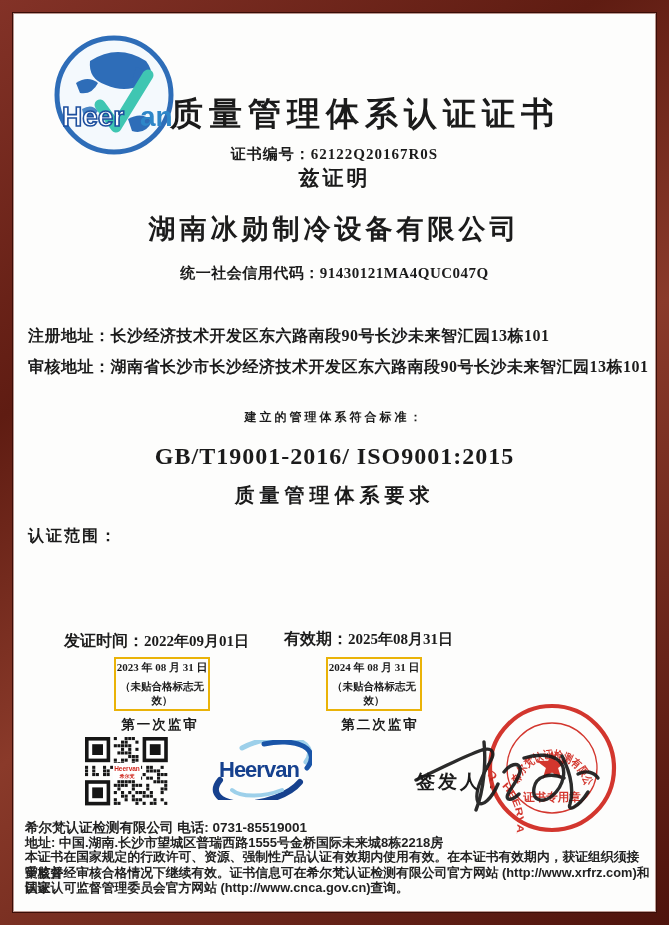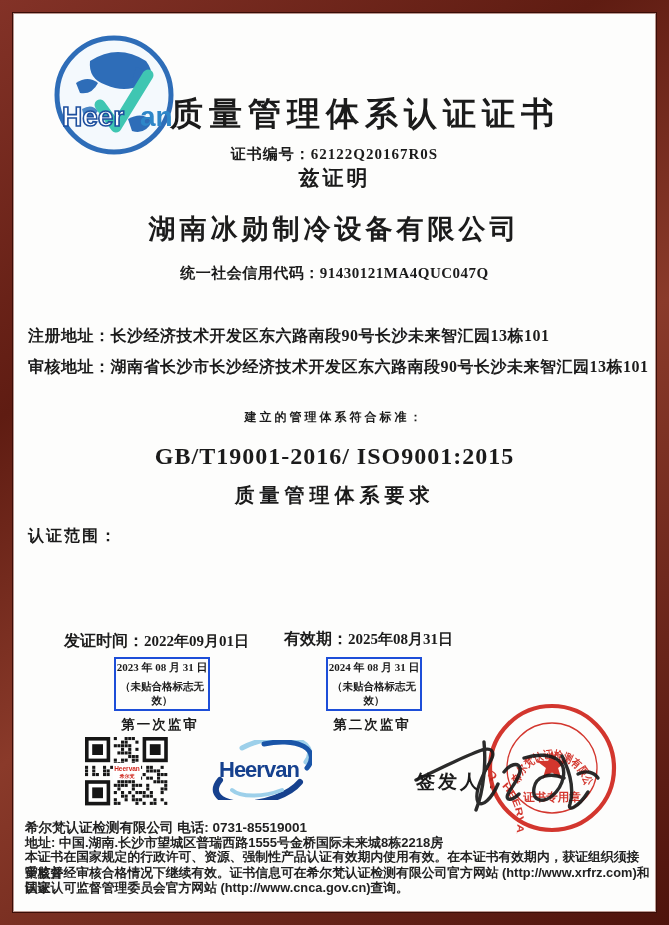--- a/index.html
+++ b/index.html
@@ -24,26 +24,26 @@
   .addr{left:28px;width:625px;font-size:16px;font-weight:600;letter-spacing:.5px;}
   .addr1{top:326px;} .addr2{top:357px;}
   .std-head{top:409px;font-size:12px;font-weight:bold;letter-spacing:3px;}
   .std-code{top:443px;font-size:24px;font-weight:600;letter-spacing:1px;}
   .std-name{top:482px;font-size:20px;font-weight:bold;letter-spacing:5px;}
   .scope-label{left:28px;top:526px;font-size:16px;font-weight:600;letter-spacing:2px;}
   .scope{top:577px;font-size:16px;font-weight:600;letter-spacing:1px;}
   .dateline{font-size:15px;font-weight:bold;}
   .issue-line{left:64px;top:631px;}
   .valid-line{left:284px;top:629px;}
-  .audit-box{width:92px;height:50px;border:2px solid #1d4ed8;text-align:center;
+  .audit-box{width:92px;height:50px;border:2px solid #eab308;text-align:center;
     font-size:10.5px;font-weight:bold;display:flex;flex-direction:column;justify-content:center;gap:5px;}
   .audit-box .d{font-size:11px;}
   .box1{left:114px;top:657px;} .box2{left:326px;top:657px;}
   .audit-cap{width:96px;text-align:center;font-size:13.5px;font-weight:bold;letter-spacing:2px;top:716px;}
-  .cap1{left:112px;} .cap2{left:324px;}
+  .cap1{left:112px;} .cap2{left:332px;}
   .qr{left:85px;top:737px;width:84px;height:69px;}
   .logo2{left:212px;top:740px;width:100px;height:60px;}
   .issuer{left:416px;top:769px;font-size:19px;font-weight:bold;letter-spacing:3px;}
   .seal{left:486px;top:702px;width:132px;height:132px;opacity:.93;z-index:10;}
   .sig{left:412px;top:728px;width:195px;height:95px;z-index:11;}
   .foot{left:25px;width:625px;font-family:"Liberation Sans","DejaVu Sans",sans-serif;font-weight:bold;color:#222;}
   .f1{top:819px;font-size:13.5px;}
   .f2{top:834px;font-size:13px;}
   .fp{font-size:12.8px;line-height:15.5px;}
   .fp3{top:849px;} .fp4{top:864.5px;} .fp5{top:880px;}

